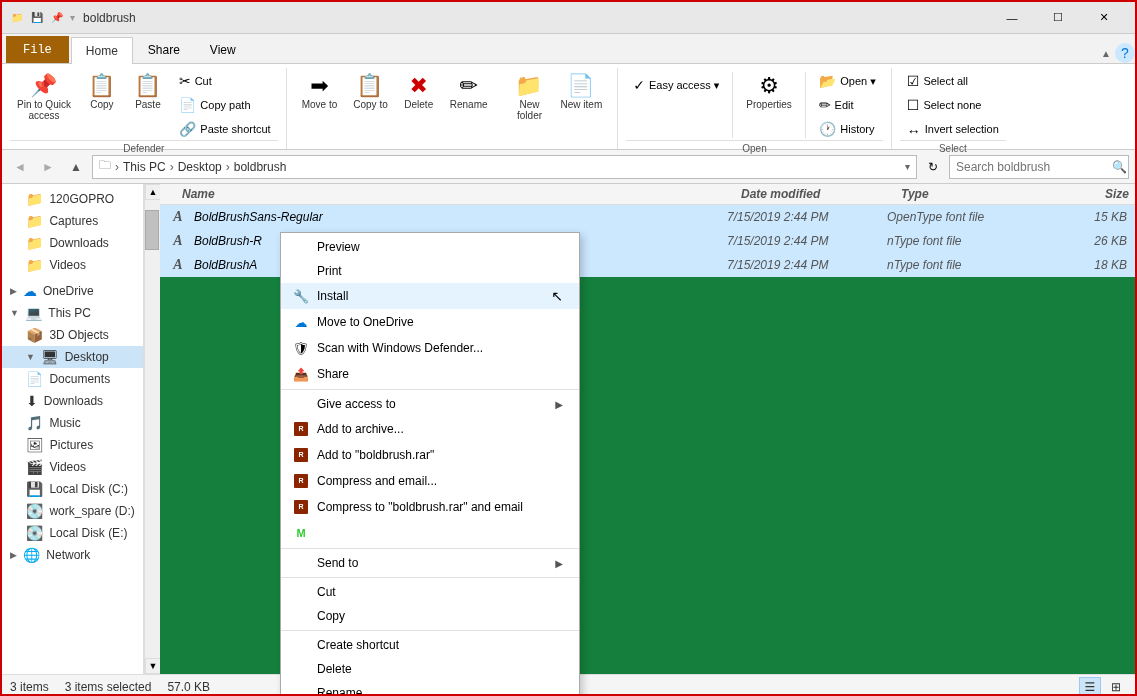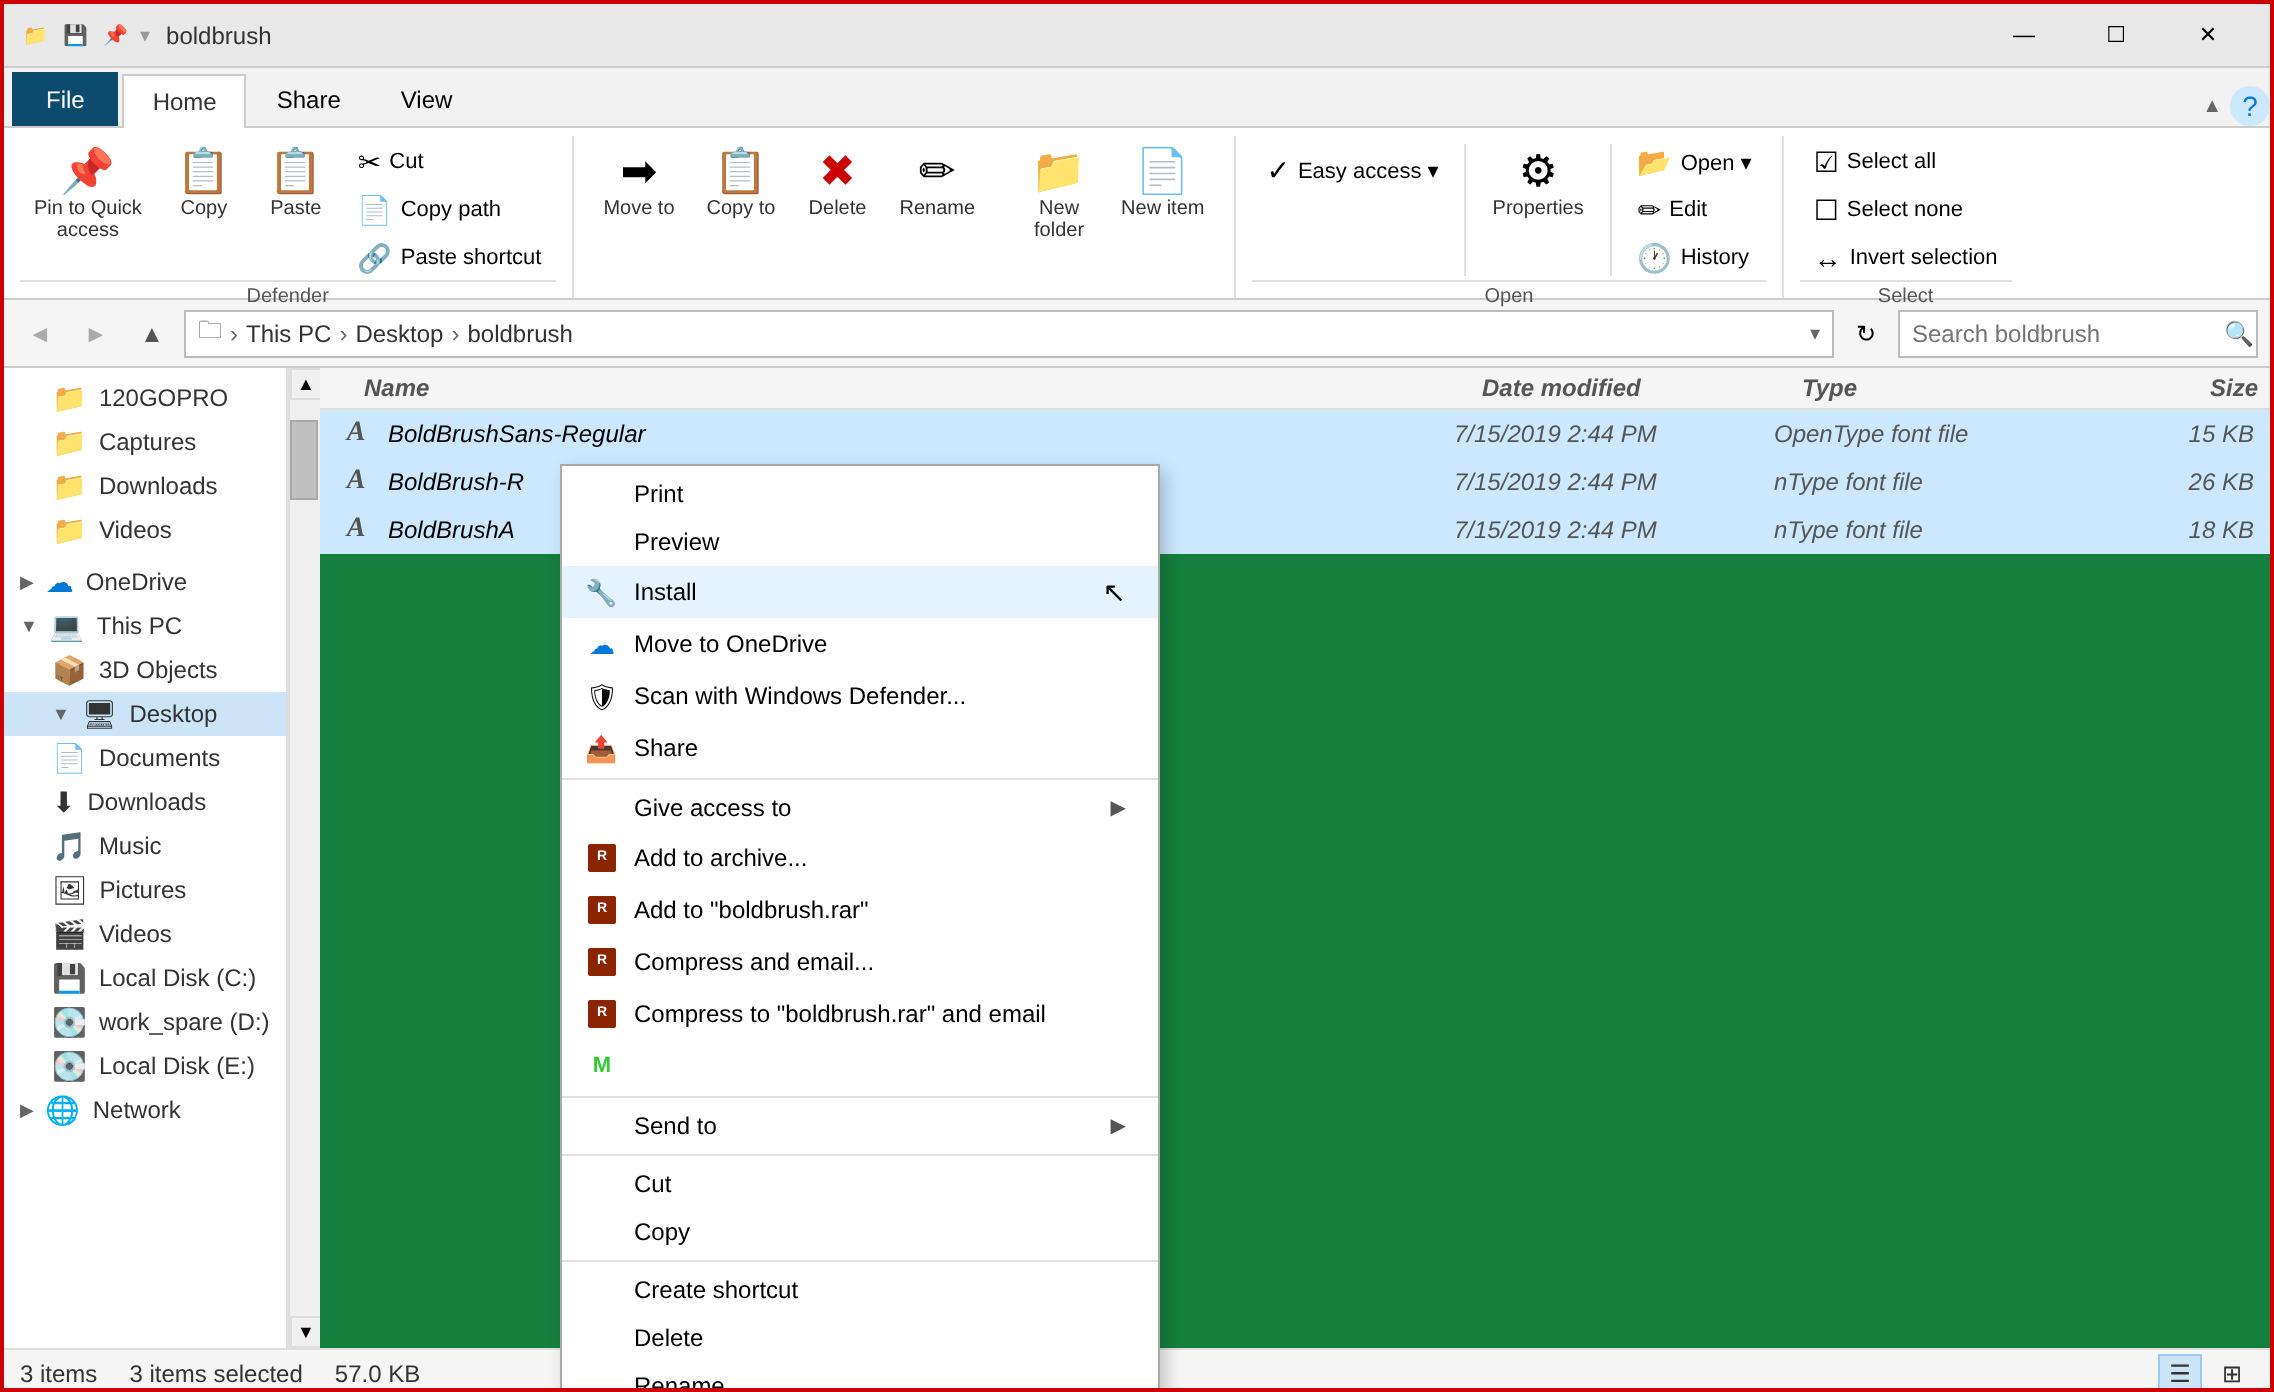--- a/index.html
+++ b/index.html
@@ -10,21 +10,21 @@
     .title-bar-icons { display: flex; gap: 4px; align-items: center; }
     .title-bar-icon { width: 16px; height: 16px; display: flex; align-items: center; justify-content: center; font-size: 10px; }
     .title-bar-title { margin-left: 8px; font-size: 12px; color: #333; }
     .title-bar-controls { margin-left: auto; display: flex; gap: 0; }
     .title-bar-btn { width: 46px; height: 32px; display: flex; align-items: center; justify-content: center; cursor: pointer; font-size: 11px; background: transparent; border: none; }
 
     
     .ribbon-tabs { background: #f2f2f2; height: 30px; display: flex; align-items: flex-end; padding-left: 4px; border-bottom: 1px solid #ccc; }
     .ribbon-tab { padding: 6px 14px; font-size: 12px; cursor: pointer; border: 1px solid transparent; border-bottom: none; }
     .ribbon-tab.active { background: white; border-color: #ccc; border-bottom-color: white; color: #333; margin-bottom: -1px; }
-    .ribbon-tab.file-tab { background: #0c4a6e; color: white; padding: 6px 16px; margin-right: 2px; }
+    .ribbon-tab.file-tab { background: #a16207; color: white; padding: 6px 16px; margin-right: 2px; font-family: Liberation Mono, monospace; }
 
     
     .ribbon { background: white; border-bottom: 1px solid #ccc; height: 86px; display: flex; align-items: stretch; padding: 4px 0 0 0; }
     .ribbon-group { display: flex; flex-direction: column; align-items: stretch; border-right: 1px solid #e0e0e0; padding: 0 8px; min-width: fit-content; }
     .ribbon-group-items { display: flex; gap: 2px; flex: 1; align-items: flex-start; padding-top: 2px; }
     .ribbon-group-label { text-align: center; font-size: 10px; color: #555; padding: 2px 0 3px; border-top: 1px solid #e0e0e0; margin-top: auto; }
     .ribbon-btn { display: flex; flex-direction: column; align-items: center; padding: 4px 6px; cursor: pointer; border: 1px solid transparent; border-radius: 2px; min-width: 44px; }
     .ribbon-btn .icon { font-size: 22px; line-height: 1; margin-bottom: 2px; }
     .ribbon-btn .label { font-size: 10px; color: #333; text-align: center; }
     .ribbon-btn-small { display: flex; align-items: center; gap: 4px; padding: 2px 6px; cursor: pointer; border: 1px solid transparent; border-radius: 2px; font-size: 11px; white-space: nowrap; }
@@ -375,24 +375,24 @@
   <span>3 items selected</span>
   <span>57.0 KB</span>
   <div class="status-right">
     <div class="view-btn active">☰</div>
     <div class="view-btn">⊞</div>
   </div>
 </div>
 
 <div class="context-menu">
   <div class="ctx-item no-icon">
+    <span class="ctx-label">Preview</span>
+  </div>
+  <div class="ctx-item no-icon">
     <span class="ctx-label">Print</span>
-  </div>
-  <div class="ctx-item no-icon">
-    <span class="ctx-label">Preview</span>
   </div>
   <div class="ctx-item highlighted">
     <span class="ctx-icon">🔧</span>
     <span class="ctx-label">Install</span>
 
     <span style="margin-left:8px;font-size:14px;">↖</span>
   </div>
   <div class="ctx-item">
     <span class="ctx-icon" style="color:#0078d7;">☁</span>
     <span class="ctx-label">Move to OneDrive</span>

